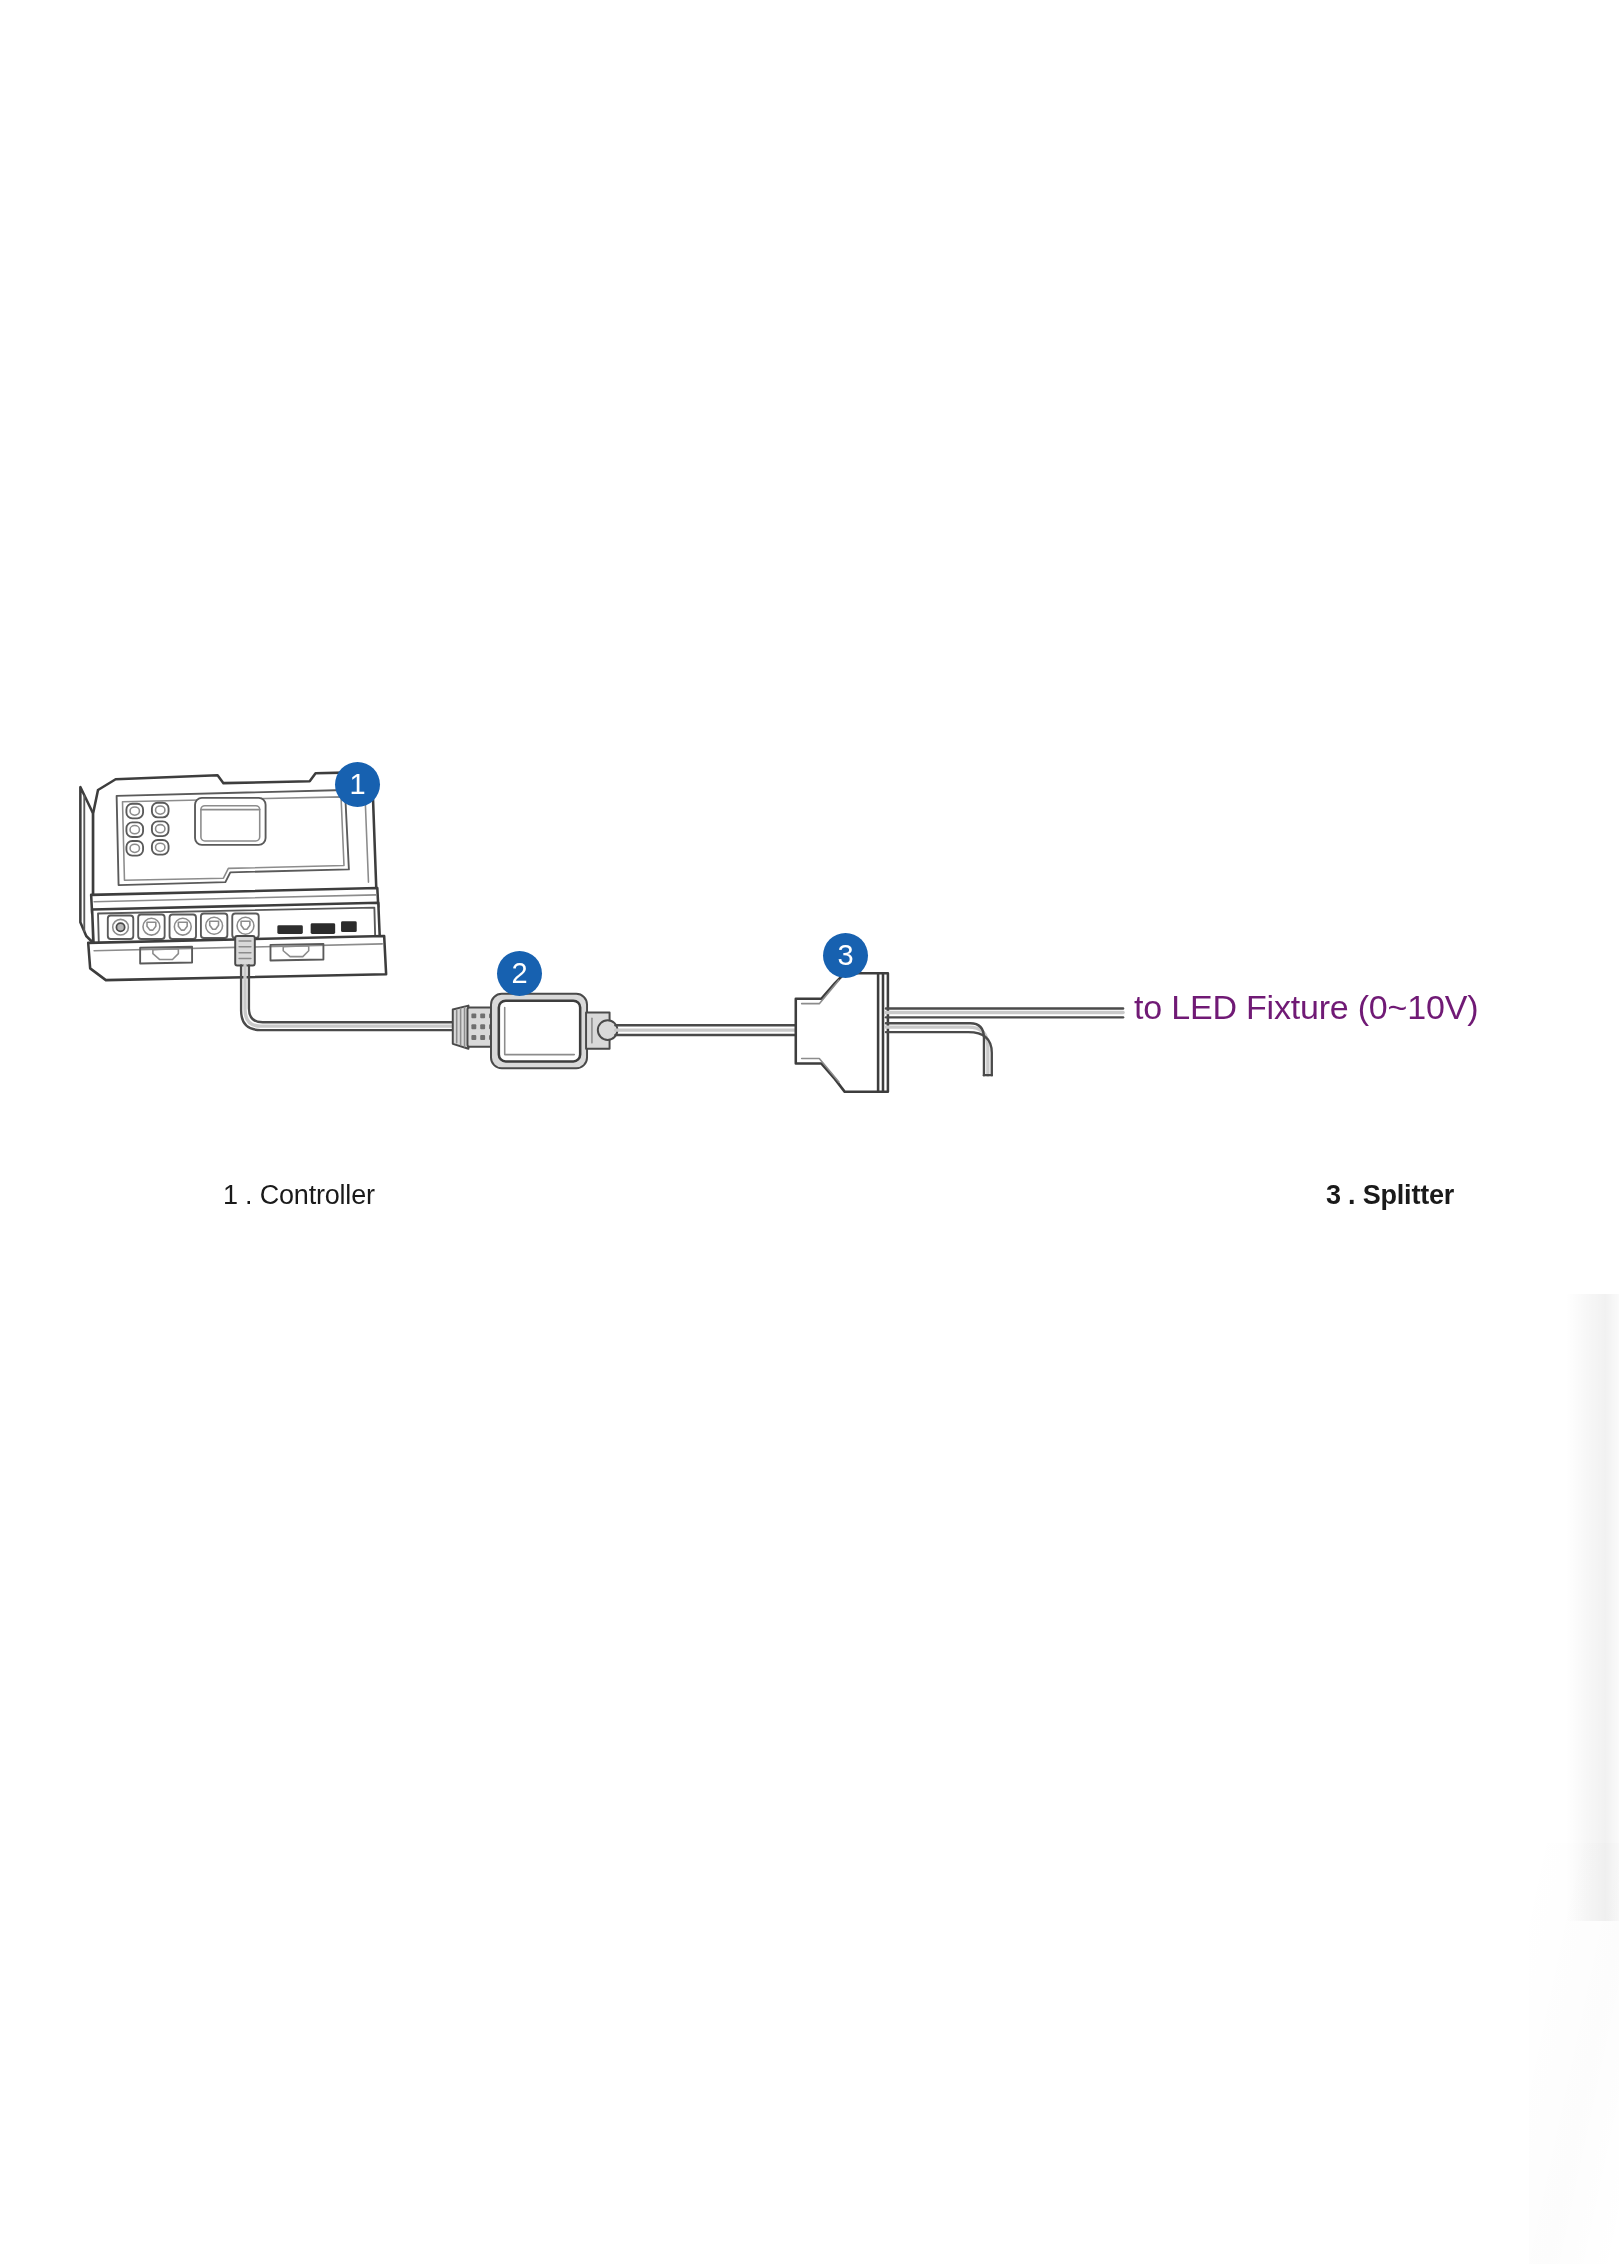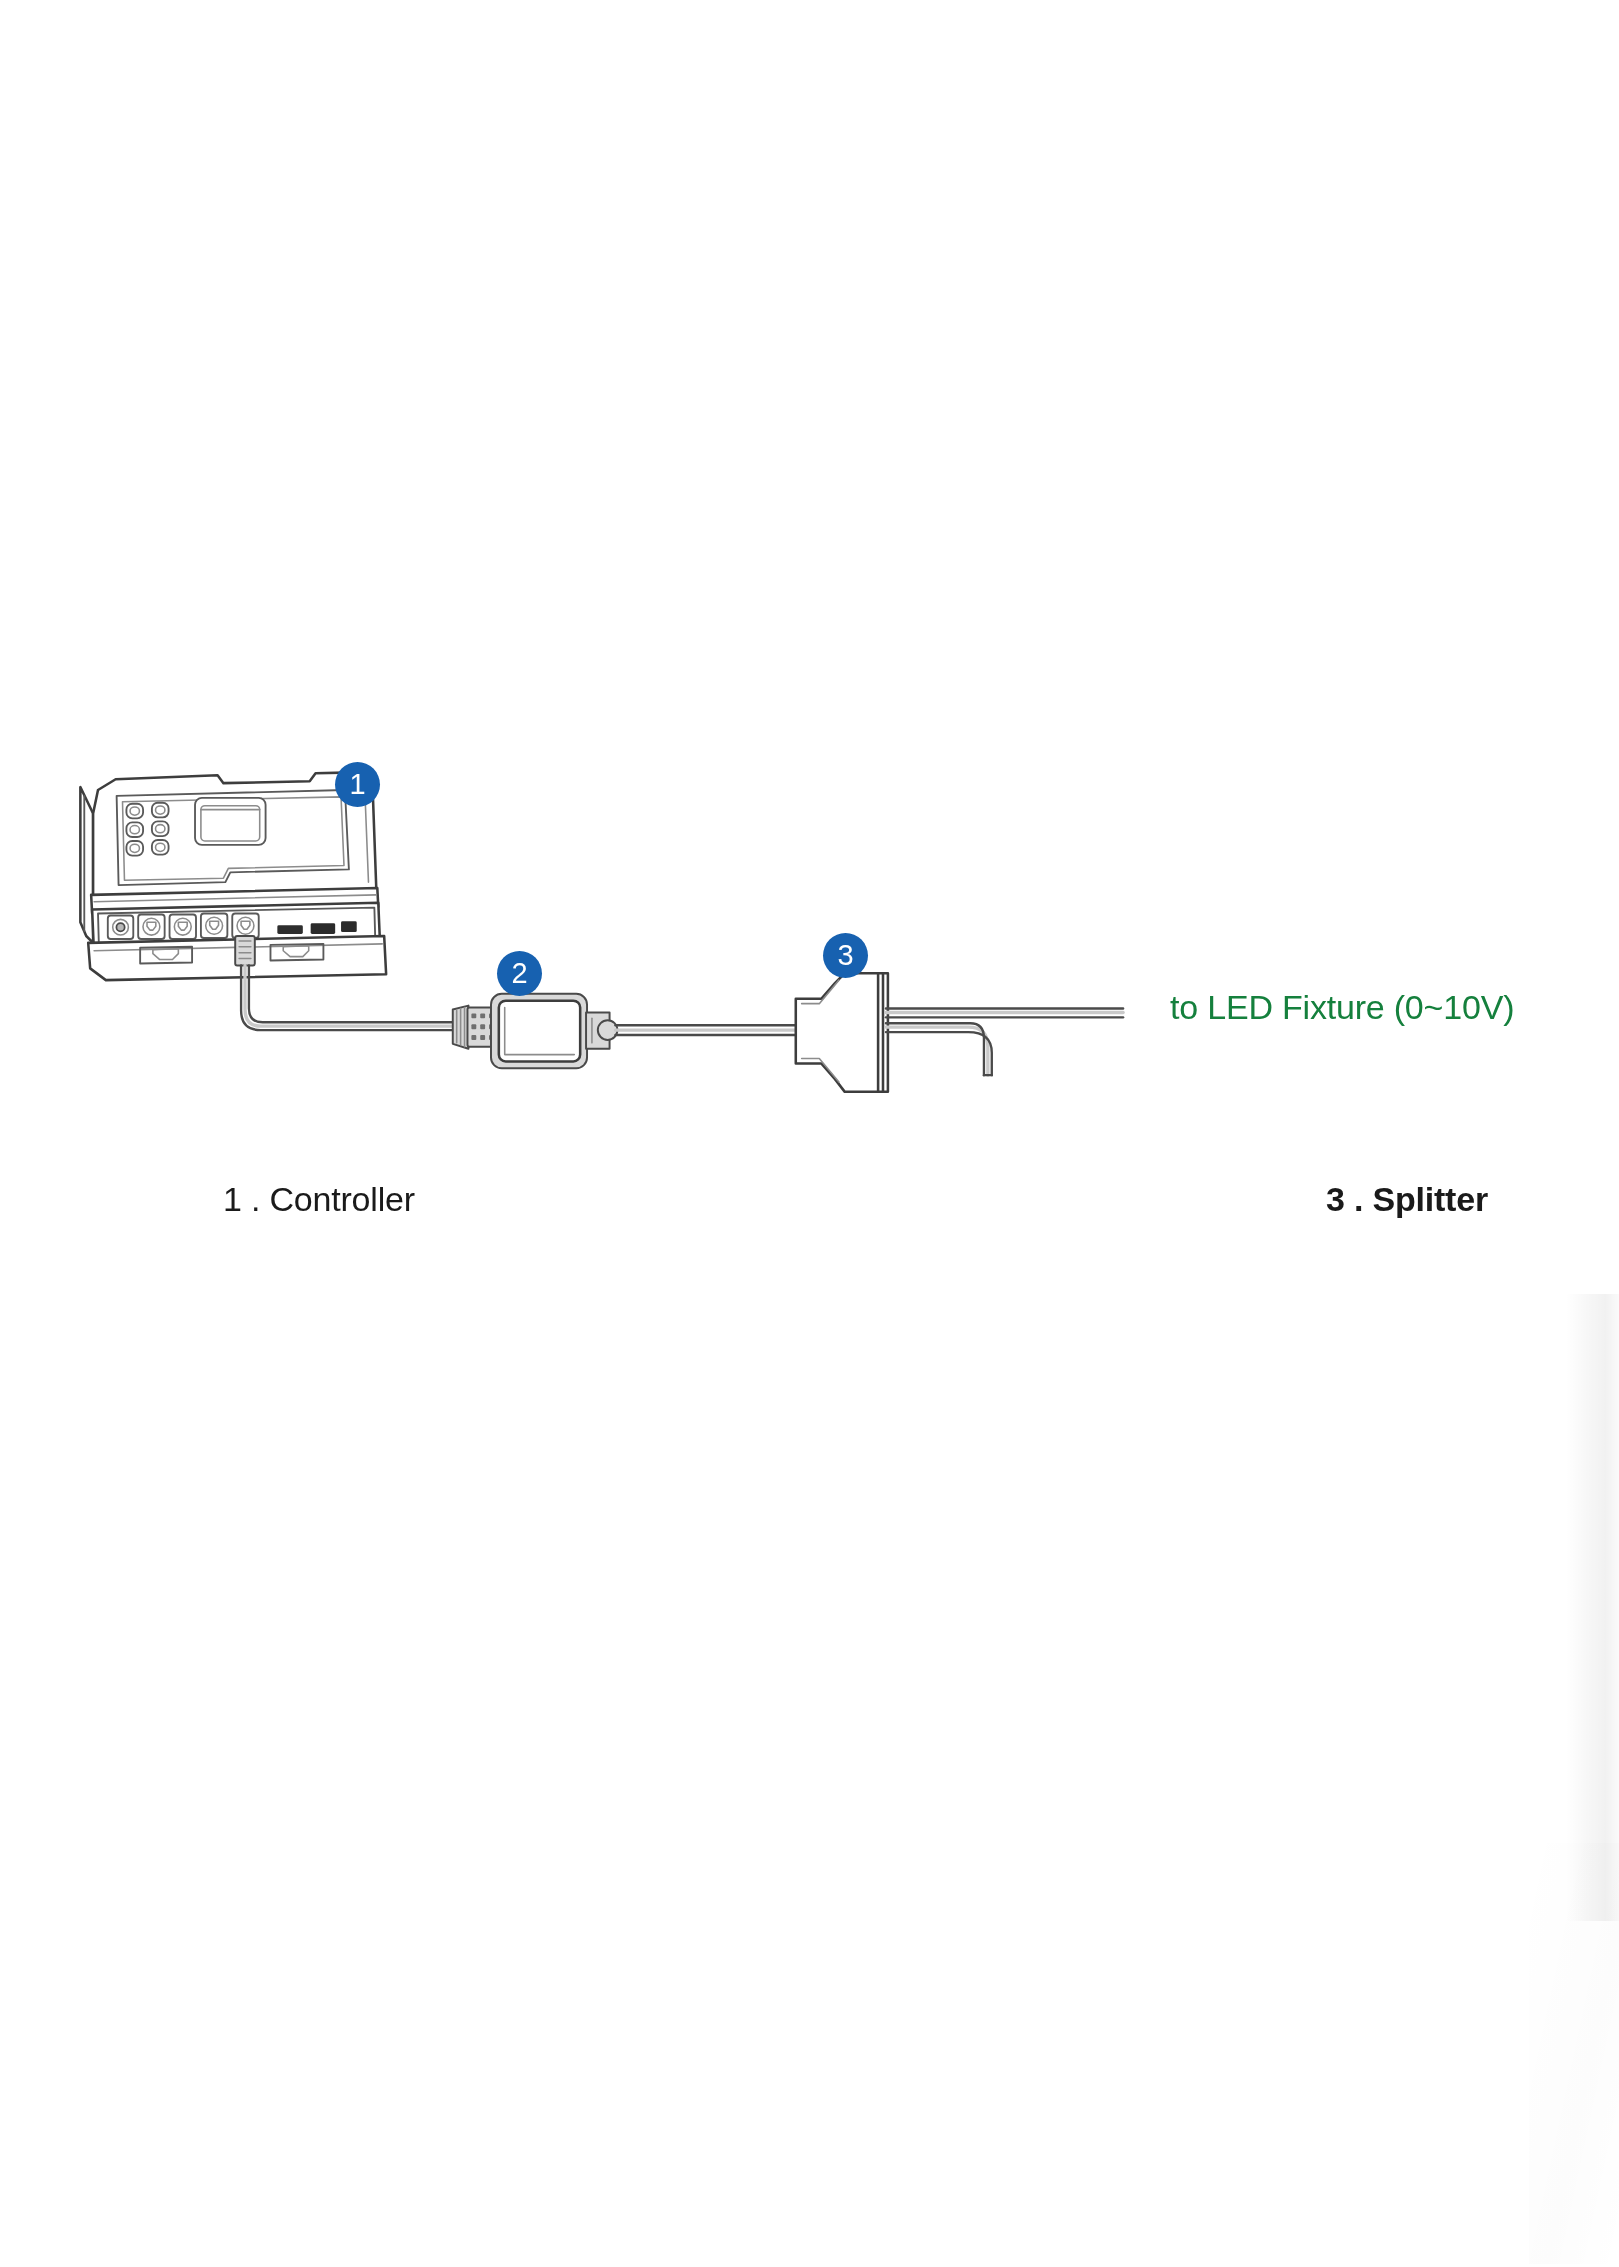--- a/index.html
+++ b/index.html
@@ -68,42 +68,41 @@
     box-shadow: 0 0 0 0 rgba(0,0,0,0);
   }
   #badge-1 { left: 335px; top: 762px; }
   #badge-2 { left: 497px; top: 951px; }
   #badge-3 { left: 823px; top: 933px; }
 
   
   .diagram-text {
     position: absolute;
     font-family: "Liberation Sans", sans-serif;
-    color: #15803d;
+    color: #701a75;
     white-space: nowrap;
-    margin-left: 36px;
   }
   #led-fixture-label {
     left: 1134px;
     top: 988px;
     font-size: 34px;
     letter-spacing: -0.2px;
   }
 
   #legend {
     position: absolute;
     left: 0;
     top: 1180px;
     width: 1549px;
     height: 53px;
   }
   .legend-item {
     position: absolute;
     font-family: "Liberation Sans", sans-serif;
-    font-size: 34px;
+    font-size: 27px;
     color: #1a1a1a;
     white-space: nowrap;
     letter-spacing: -0.2px;
   }
   #legend-1 { left: 223px; top: 0; }
   #legend-2 { left: 628px; top: 0; }
   #legend-3 { left: 1326px; top: 0; font-weight: bold; }
 </style>
 </head>
 <body>

